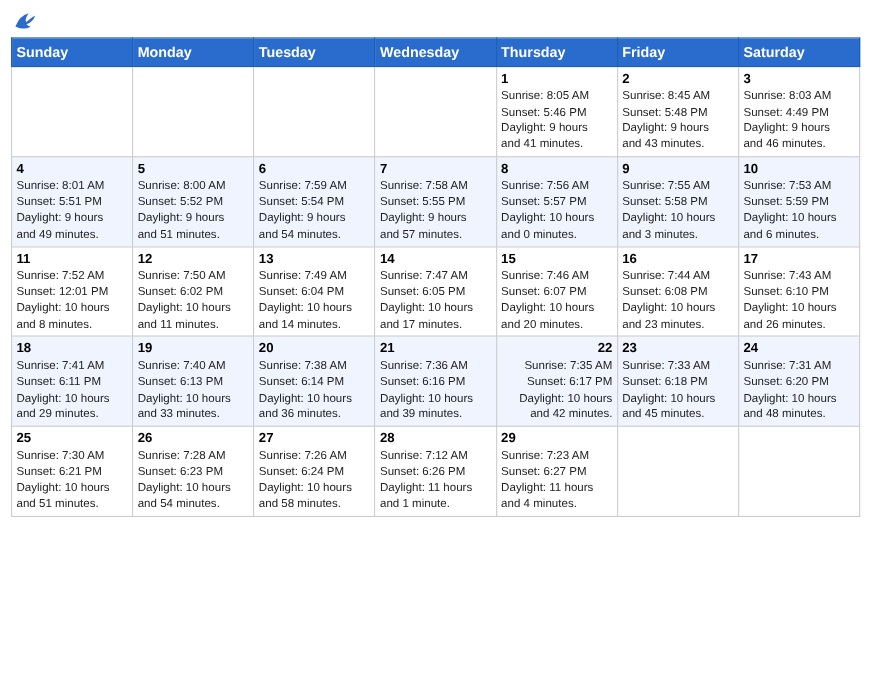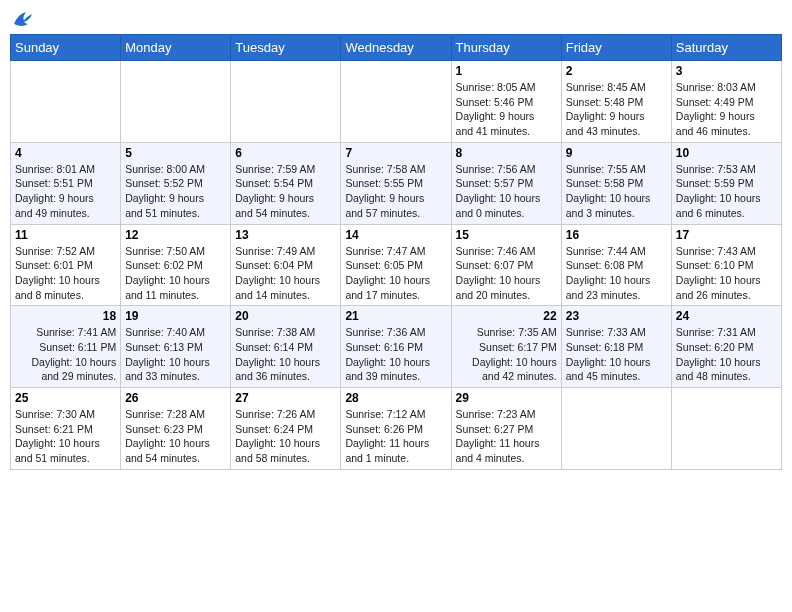--- a/index.html
+++ b/index.html
@@ -34,21 +34,21 @@
       width: 100%;
       border-collapse: collapse;
       font-size: 11px;
     }
     .calendar th {
       background: #2a6ccd;
       color: #fff;
       padding: 5px 4px;
       text-align: left;
       font-size: 13px;
-      font-weight: normal;
+      font-weight: bold;
       border: 1px solid #1a5fb4;
     }
     .calendar td {
       border: 1px solid #ccc;
       vertical-align: top;
       padding: 3px 4px;
       width: 108px;
       min-height: 80px;
       background: #fff;
     }
@@ -163,21 +163,21 @@
           <div class="day-info"><span>Sunrise: 7:55 AM</span><br><span>Sunset: 5:58 PM</span><br><span>Daylight: 10 hours</span><br><span>and 3 minutes.</span></div>
         </td>
         <td style="background: rgb(240, 244, 255);">
           <span class="day-num">10</span>
           <div class="day-info"><span>Sunrise: 7:53 AM</span><br><span>Sunset: 5:59 PM</span><br><span>Daylight: 10 hours</span><br><span>and 6 minutes.</span></div>
         </td>
       </tr>
       <tr>
         <td>
           <span class="day-num">11</span>
-          <div class="day-info"><span>Sunrise: 7:52 AM</span><br><span>Sunset: 6:01 PM</span><br><span>Daylight: 10 hours</span><br><span>and 8 minutes.</span></div>
+          <div class="day-info"><span>Sunrise: 7:52 AM</span><br><span>Sunset: 12:01 PM</span><br><span>Daylight: 10 hours</span><br><span>and 8 minutes.</span></div>
         </td>
         <td>
           <span class="day-num">12</span>
           <div class="day-info"><span>Sunrise: 7:50 AM</span><br><span>Sunset: 6:02 PM</span><br><span>Daylight: 10 hours</span><br><span>and 11 minutes.</span></div>
         </td>
         <td>
           <span class="day-num">13</span>
           <div class="day-info"><span>Sunrise: 7:49 AM</span><br><span>Sunset: 6:04 PM</span><br><span>Daylight: 10 hours</span><br><span>and 14 minutes.</span></div>
         </td>
         <td>
@@ -191,21 +191,21 @@
         <td>
           <span class="day-num">16</span>
           <div class="day-info"><span>Sunrise: 7:44 AM</span><br><span>Sunset: 6:08 PM</span><br><span>Daylight: 10 hours</span><br><span>and 23 minutes.</span></div>
         </td>
         <td>
           <span class="day-num">17</span>
           <div class="day-info"><span>Sunrise: 7:43 AM</span><br><span>Sunset: 6:10 PM</span><br><span>Daylight: 10 hours</span><br><span>and 26 minutes.</span></div>
         </td>
       </tr>
       <tr>
-        <td style="background: rgb(240, 244, 255); text-align: right;">
+        <td style="background: rgb(240, 244, 255);">
           <span class="day-num">18</span>
           <div class="day-info"><span>Sunrise: 7:41 AM</span><br><span>Sunset: 6:11 PM</span><br><span>Daylight: 10 hours</span><br><span>and 29 minutes.</span></div>
         </td>
         <td style="background: rgb(240, 244, 255);">
           <span class="day-num">19</span>
           <div class="day-info"><span>Sunrise: 7:40 AM</span><br><span>Sunset: 6:13 PM</span><br><span>Daylight: 10 hours</span><br><span>and 33 minutes.</span></div>
         </td>
         <td style="background: rgb(240, 244, 255);">
           <span class="day-num">20</span>
           <div class="day-info"><span>Sunrise: 7:38 AM</span><br><span>Sunset: 6:14 PM</span><br><span>Daylight: 10 hours</span><br><span>and 36 minutes.</span></div>

